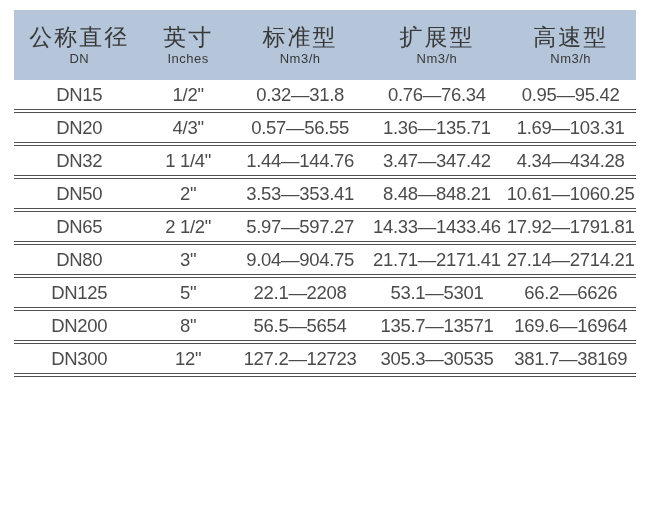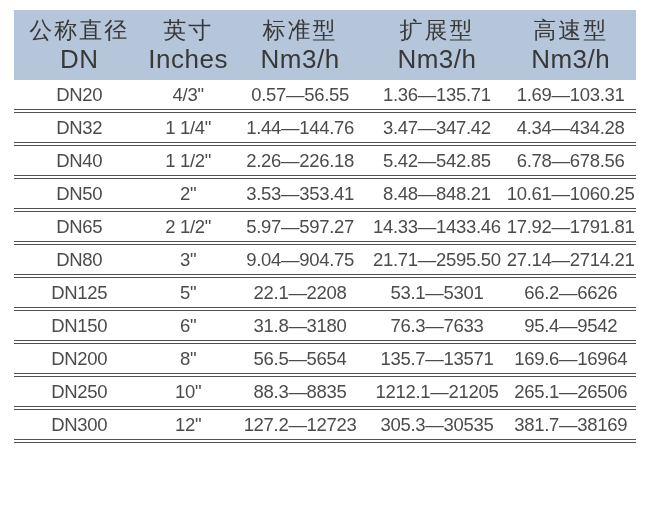--- a/index.html
+++ b/index.html
@@ -34,21 +34,21 @@
     text-align: center;
     font-weight: normal;
     color: #383838;
   }
   .h-zh {
     font-size: 23px;
     letter-spacing: 2px;
     line-height: 1.25;
   }
   .h-sub {
-    font-size: 26px;
+    font-size: 13px;
     letter-spacing: 0.5px;
     line-height: 1.1;
   }
   tbody td {
     height: 29px;
     padding: 0;
     text-align: center;
     vertical-align: middle;
     font-size: 18.5px;
     color: #4b4b4b;
@@ -89,88 +89,74 @@
           <div class="h-sub">Nm3/h</div>
         </th>
         <th>
           <div class="h-zh">高速型</div>
           <div class="h-sub">Nm3/h</div>
         </th>
       </tr>
     </thead>
     <tbody>
       <tr>
+        <td>DN15</td>
+        <td>1/2"</td>
+        <td>0.32—31.8</td>
+        <td>0.76—76.34</td>
+        <td>0.95—95.42</td>
+      </tr>
+      <tr>
         <td>DN20</td>
         <td>4/3"</td>
         <td>0.57—56.55</td>
         <td>1.36—135.71</td>
         <td>1.69—103.31</td>
       </tr>
       <tr>
         <td>DN32</td>
         <td>1 1/4"</td>
         <td>1.44—144.76</td>
         <td>3.47—347.42</td>
         <td>4.34—434.28</td>
-      </tr>
-      <tr>
-        <td>DN40</td>
-        <td>1 1/2"</td>
-        <td>2.26—226.18</td>
-        <td>5.42—542.85</td>
-        <td>6.78—678.56</td>
       </tr>
       <tr>
         <td>DN50</td>
         <td>2"</td>
         <td>3.53—353.41</td>
         <td>8.48—848.21</td>
         <td>10.61—1060.25</td>
       </tr>
       <tr>
         <td>DN65</td>
         <td>2 1/2"</td>
         <td>5.97—597.27</td>
         <td>14.33—1433.46</td>
         <td>17.92—1791.81</td>
       </tr>
       <tr>
         <td>DN80</td>
         <td>3"</td>
         <td>9.04—904.75</td>
-        <td>21.71—2595.50</td>
+        <td>21.71—2171.41</td>
         <td>27.14—2714.21</td>
       </tr>
       <tr>
         <td>DN125</td>
         <td>5"</td>
         <td>22.1—2208</td>
         <td>53.1—5301</td>
         <td>66.2—6626</td>
       </tr>
       <tr>
-        <td>DN150</td>
-        <td>6"</td>
-        <td>31.8—3180</td>
-        <td>76.3—7633</td>
-        <td>95.4—9542</td>
-      </tr>
-      <tr>
         <td>DN200</td>
         <td>8"</td>
         <td>56.5—5654</td>
         <td>135.7—13571</td>
         <td>169.6—16964</td>
-      </tr>
-      <tr>
-        <td>DN250</td>
-        <td>10"</td>
-        <td>88.3—8835</td>
-        <td>1212.1—21205</td>
-        <td>265.1—26506</td>
       </tr>
       <tr>
         <td>DN300</td>
         <td>12"</td>
         <td>127.2—12723</td>
         <td>305.3—30535</td>
         <td>381.7—38169</td>
       </tr>
     </tbody>
   </table>

